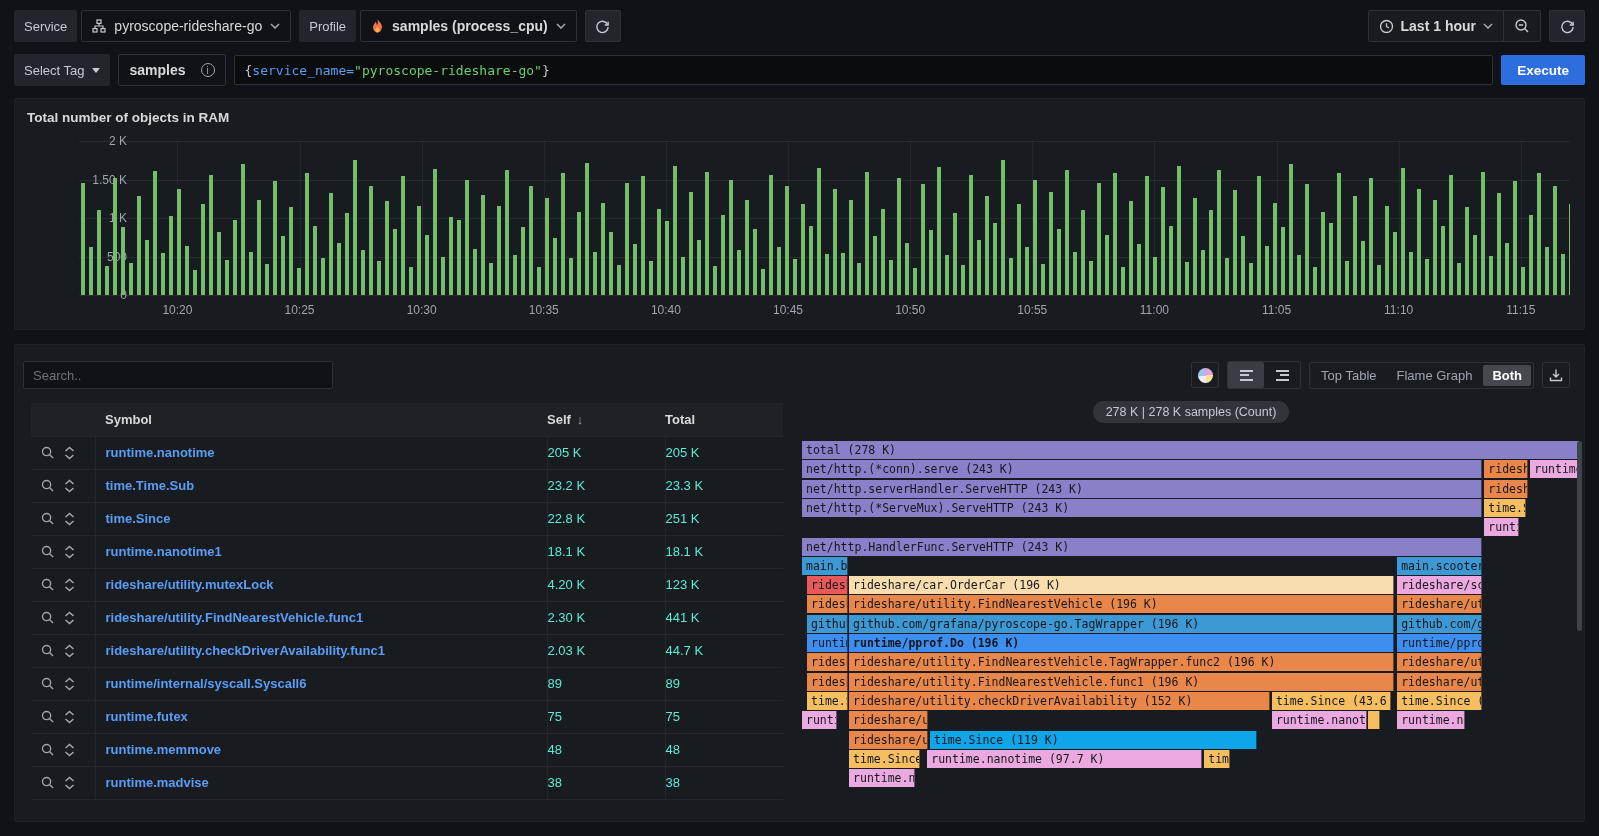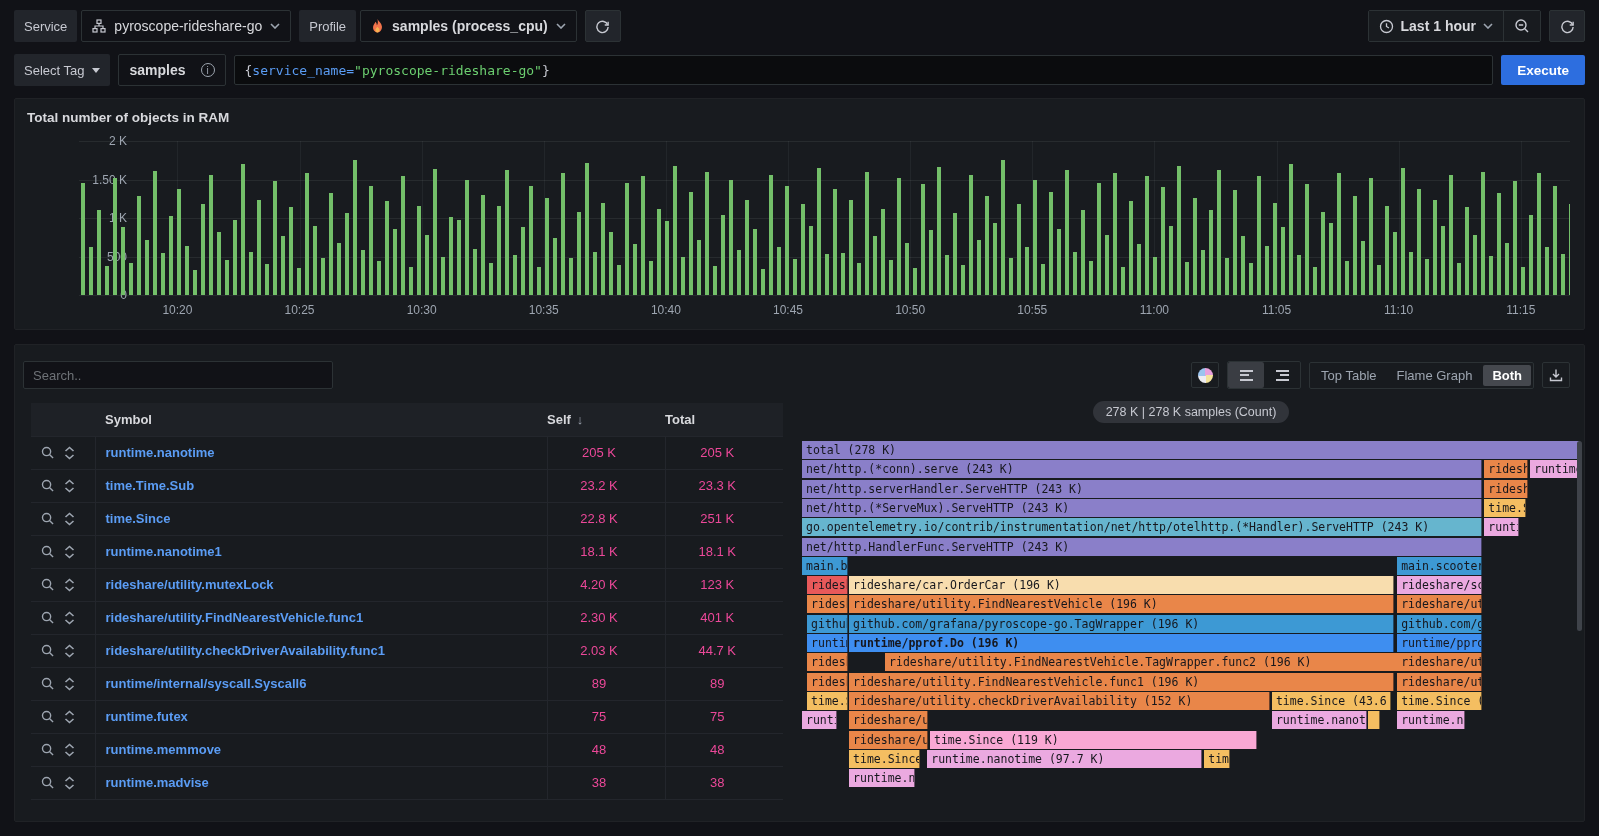--- a/index.html
+++ b/index.html
@@ -90,21 +90,21 @@
   .search-input::placeholder { color:#6E7277; }
   .sym-table { width:752px; border-collapse:collapse; margin:14px 0 0 8px; table-layout:fixed; }
   .sym-table th, .sym-table td { border-bottom:1px solid #23262C; height:33px; font-size:13px; }
   .sym-table th { background:#1E2126; color:#D8D9DD; font-weight:bold; text-align:left; }
   .sym-table td { border-right:1px solid #23262C; }
   .sym-table td:last-child { border-right:none; }
   .col-icons { width:64px; }
   .col-self  { width:118px; }
   .col-total { width:118px; }
   .th-sym { padding-left:10px; }
-  .num { text-align:center; padding-right:14px; color:#ec4899; }
+  .num { text-align:left; padding-right:14px; color:#5eead4; }
   .sym-link { color:#5B9DF5; font-weight:bold; padding-left:10px; cursor:pointer;
               white-space:nowrap; overflow:hidden; }
   .row-icons { display:flex; align-items:center; gap:10px; padding-left:10px; color:#9DA5B0; }
   .row-icons .ric { cursor:pointer; display:inline-flex; }
   .sort-arrow { color:#9DA5B0; font-weight:normal; margin-left:6px; }
 
   
   .right-col { flex:1; position:relative; }
   .flame-toolbar { position:absolute; top:16px; right:14px; display:flex; align-items:center; gap:8px; }
   .tb-btn {
@@ -594,21 +594,21 @@
                   </span>
                   <span class="ric">
                     <svg width="11" height="14" viewBox="0 0 11 14" fill="none" stroke="#9DA5B0" stroke-width="1.6">
                       <path d="M1.5 5 L5.5 1.5 L9.5 5 M1.5 9 L5.5 12.5 L9.5 9"></path>
                     </svg>
                   </span>
                 </span>
               </td>
               <td class="sym-link">rideshare/utility.FindNearestVehicle.func1</td>
               <td class="num">2.30 K</td>
-              <td class="num">401 K</td>
+              <td class="num">441 K</td>
             </tr>
             <tr>
               <td>
                 <span class="row-icons">
                   <span class="ric">
                     <svg width="13" height="13" viewBox="0 0 14 14" fill="none" stroke="#9DA5B0" stroke-width="1.5">
                       <circle cx="6" cy="6" r="4.4"></circle>
                       <path d="M9.4 9.4 L13 13"></path>
                     </svg>
                   </span>
@@ -753,21 +753,20 @@
           </div>
           <div class="flame-row" style="top: 38.6px;">
             <div class="flame-block" style="left: 0%; width: 87.4%; background: rgb(138, 127, 201);">net/http.serverHandler.ServeHTTP (243 K)</div>
             <div class="flame-block" style="left: 87.7%; width: 5.6%; background: rgb(233, 134, 73);">ridesh</div>
           </div>
           <div class="flame-row" style="top: 57.9px;">
             <div class="flame-block" style="left: 0%; width: 87.4%; background: rgb(138, 127, 201);">net/http.(*ServeMux).ServeHTTP (243 K)</div>
             <div class="flame-block" style="left: 87.7%; width: 5.3%; background: rgb(244, 190, 97);">time.S</div>
           </div>
           <div class="flame-row" style="top: 77.2px;">
-            <div class="flame-block" style="left: 0%; width: 87.4%; background: rgb(102, 181, 206);">go.opentelemetry.io/contrib/instrumentation/net/http/otelhttp.(*Handler).ServeHTTP (243 K)</div>
             <div class="flame-block" style="left: 87.7%; width: 4.4%; background: rgb(235, 169, 224);">runti</div>
           </div>
           <div class="flame-row" style="top: 96.5px;">
             <div class="flame-block" style="left: 0%; width: 87.4%; background: rgb(138, 127, 201);">net/http.HandlerFunc.ServeHTTP (243 K)</div>
           </div>
           <div class="flame-row" style="top: 115.8px;">
             <div class="flame-block" style="left: 0%; width: 5.9%; background: rgb(61, 153, 212);">main.b</div>
             <div class="flame-block" style="left: 76.5%; width: 10.9%; background: rgb(61, 153, 212);">main.scooterR</div>
           </div>
           <div class="flame-row" style="top: 135.1px;">
@@ -785,21 +784,21 @@
             <div class="flame-block" style="left: 6.05%; width: 70.1%; background: rgb(61, 153, 212);">github.com/grafana/pyroscope-go.TagWrapper (196 K)</div>
             <div class="flame-block" style="left: 76.5%; width: 10.9%; background: rgb(61, 153, 212);">github.com/gr</div>
           </div>
           <div class="flame-row" style="top: 193px;">
             <div class="flame-block" style="left: 0.65%; width: 5.3%; background: rgb(62, 142, 240);">runtim</div>
             <div class="flame-block" style="left: 6.05%; width: 70.1%; background: rgb(62, 142, 240); font-weight: bold;">runtime/pprof.Do (196 K)</div>
             <div class="flame-block" style="left: 76.5%; width: 10.9%; background: rgb(62, 142, 240);">runtime/pprof</div>
           </div>
           <div class="flame-row" style="top: 212.3px;">
             <div class="flame-block" style="left: 0.65%; width: 5.3%; background: rgb(233, 134, 73);">ridesh</div>
-            <div class="flame-block" style="left: 6.05%; width: 70.1%; background: rgb(233, 134, 73); margin-left: 36px;">rideshare/utility.FindNearestVehicle.TagWrapper.func2 (196 K)</div>
+            <div class="flame-block" style="left: 6.05%; width: 70.1%; background: rgb(233, 134, 73);">rideshare/utility.FindNearestVehicle.TagWrapper.func2 (196 K)</div>
             <div class="flame-block" style="left: 76.5%; width: 10.9%; background: rgb(233, 134, 73);">rideshare/uti</div>
           </div>
           <div class="flame-row" style="top: 231.6px;">
             <div class="flame-block" style="left: 0.65%; width: 5.3%; background: rgb(233, 134, 73);">ridesh</div>
             <div class="flame-block" style="left: 6.05%; width: 70.1%; background: rgb(233, 134, 73);">rideshare/utility.FindNearestVehicle.func1 (196 K)</div>
             <div class="flame-block" style="left: 76.5%; width: 10.9%; background: rgb(233, 134, 73);">rideshare/uti</div>
           </div>
           <div class="flame-row" style="top: 250.9px;">
             <div class="flame-block" style="left: 0.65%; width: 5.3%; background: rgb(244, 190, 97);">time.S</div>
             <div class="flame-block" style="left: 6.05%; width: 54.1%; background: rgb(233, 134, 73);">rideshare/utility.checkDriverAvailability (152 K)</div>
@@ -808,21 +807,21 @@
           </div>
           <div class="flame-row" style="top: 270.2px;">
             <div class="flame-block" style="left: 0%; width: 4.5%; background: rgb(235, 169, 224);">runti</div>
             <div class="flame-block" style="left: 6.05%; width: 10.15%; background: rgb(233, 134, 73);">rideshare/ut</div>
             <div class="flame-block" style="left: 60.4%; width: 12.2%; background: rgb(235, 169, 224);">runtime.nanoti</div>
             <div class="flame-block" style="left: 72.8%; width: 1.5%; background: rgb(244, 190, 97);"></div>
             <div class="flame-block" style="left: 76.5%; width: 8.7%; background: rgb(235, 169, 224);">runtime.na</div>
           </div>
           <div class="flame-row" style="top: 289.5px;">
             <div class="flame-block" style="left: 6.05%; width: 10.15%; background: rgb(233, 134, 73);">rideshare/u</div>
-            <div class="flame-block" style="left: 16.45%; width: 42%; background: #f9a8d4;">time.Since (119 K)</div>
+            <div class="flame-block" style="left: 16.45%; width: 42%; background: #0ea5e9;">time.Since (119 K)</div>
           </div>
           <div class="flame-row" style="top: 308.8px;">
             <div class="flame-block" style="left: 6.05%; width: 9.1%; background: rgb(244, 190, 97);">time.Since</div>
             <div class="flame-block" style="left: 16.1%; width: 35.3%; background: rgb(235, 169, 224);">runtime.nanotime (97.7 K)</div>
             <div class="flame-block" style="left: 51.7%; width: 3.3%; background: rgb(244, 190, 97);">time</div>
           </div>
           <div class="flame-row" style="top: 328.1px;">
             <div class="flame-block" style="left: 6.05%; width: 8.5%; background: rgb(235, 169, 224);">runtime.n</div>
           </div>
         </div>

